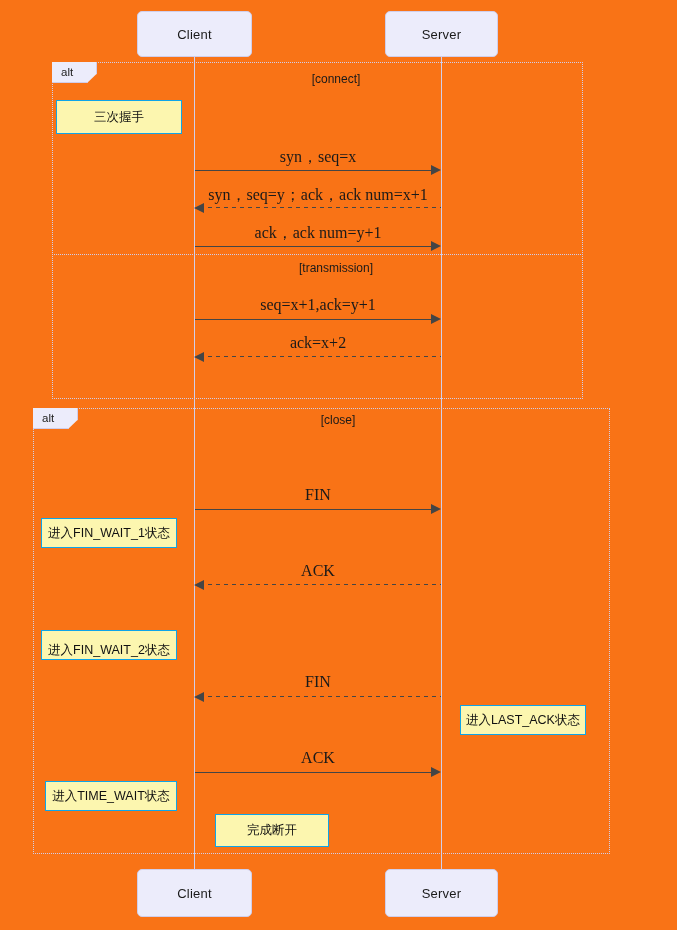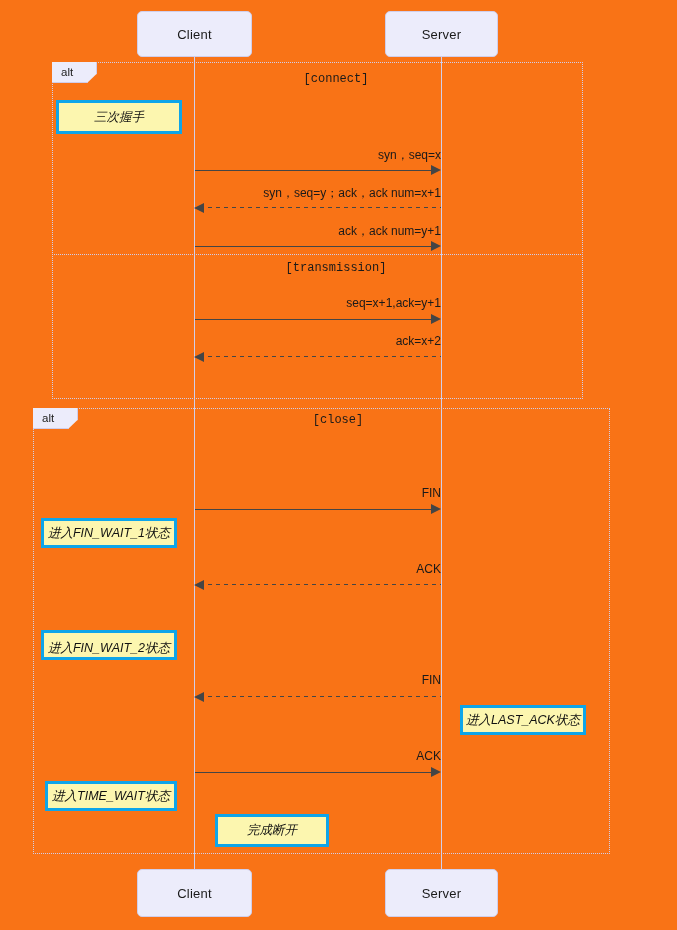--- a/index.html
+++ b/index.html
@@ -71,37 +71,35 @@
     -webkit-clip-path:polygon(0 0,100% 0,100% 55%,78% 100%,0 100%);
     clip-path:polygon(0 0,100% 0,100% 55%,78% 100%,0 100%);
   }
   .frame-cond{
     position:absolute;
     font-size:12px;
     color:#1a1a1a;
     text-align:center;
     z-index:5;
     white-space:nowrap;
-    font-family:Liberation Mono, monospace;
   }
 
   
   .note{
     position:absolute;
     box-sizing:border-box;
     background:#FCF6AF;
-    border:3px solid #0ea5e9;
+    border:1px solid #0ea5e9;
     display:flex;
     align-items:center;
     justify-content:center;
     font-size:12.5px;
     color:#111;
     z-index:7;
     white-space:nowrap;
-    font-style:italic;
   }
 
   
   .msg{
     position:absolute;
     height:0;
     z-index:4;
   }
   .msg.solid{ border-top:1.4px solid #454545; }
   .msg.dashed{
@@ -121,25 +119,26 @@
     border-bottom:5px solid transparent;
     border-left:10px solid #454545;
   }
   .arrowhead.left{
     border-top:5px solid transparent;
     border-bottom:5px solid transparent;
     border-right:10px solid #454545;
   }
   .msg-label{
     position:absolute;
-    font-size:12px;
+    font-size:16px;
     color:#1a1a1a;
-    text-align:right;
+    text-align:center;
     white-space:nowrap;
     z-index:5;
+    font-family:Liberation Serif, serif;
   }
 </style>
 </head>
 <body>
 
 <div id="canvas">
 
   <div class="lifeline" style="left:194px;top:57px;height:812px;"></div>
   <div class="lifeline" style="left:441px;top:57px;height:812px;"></div>
 

